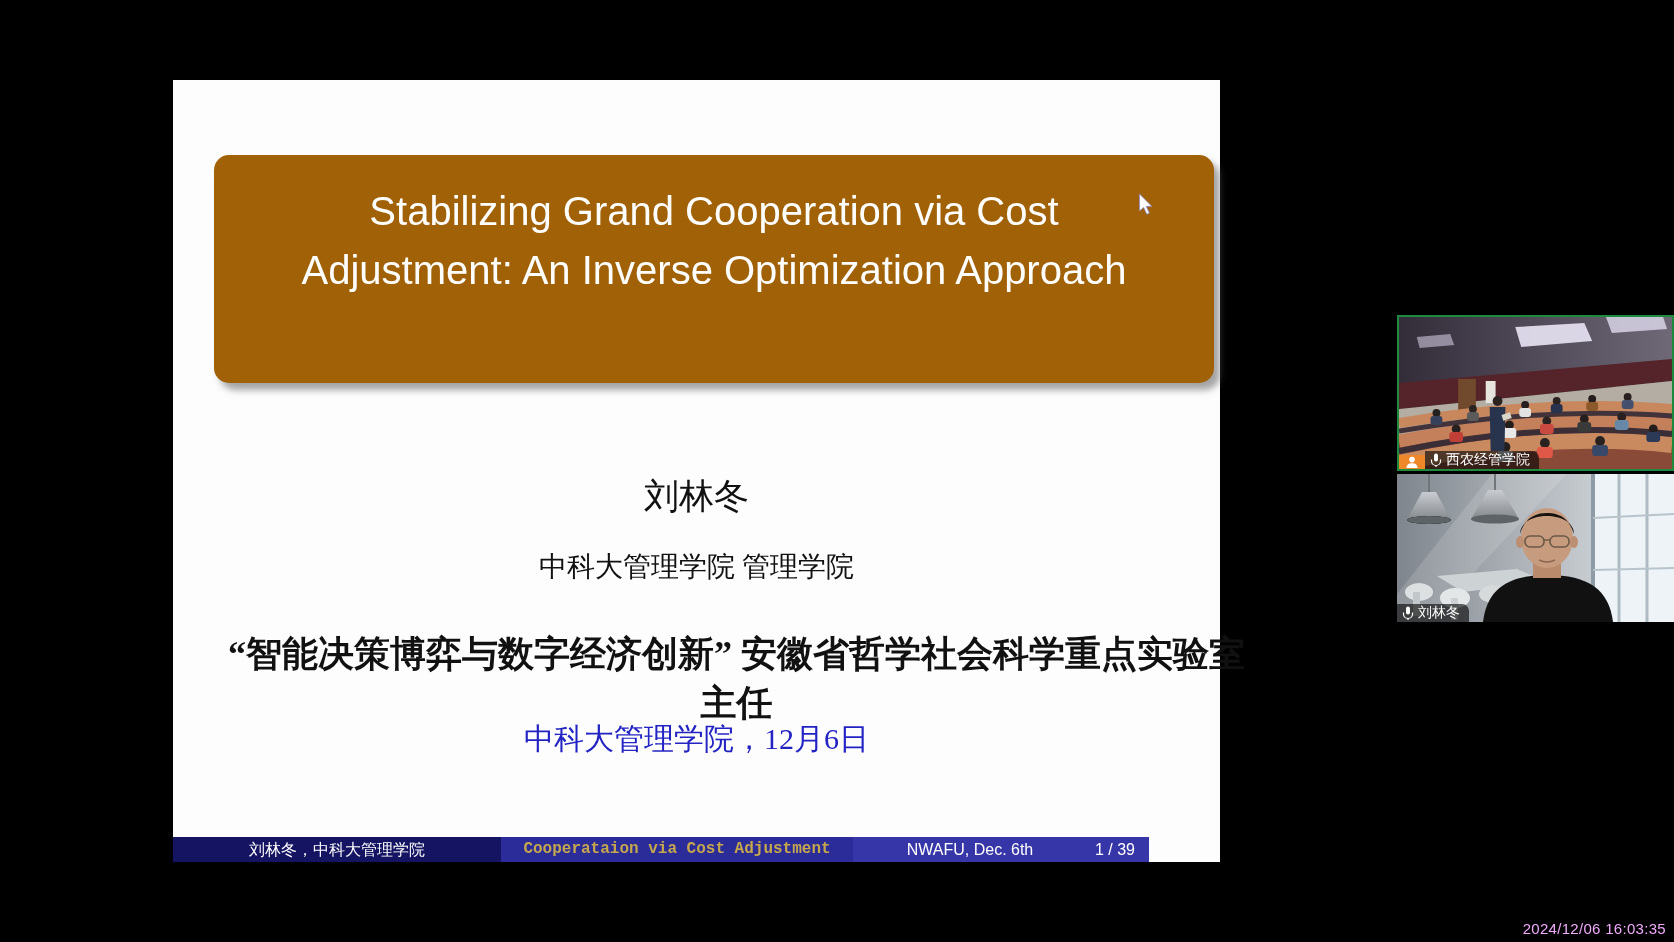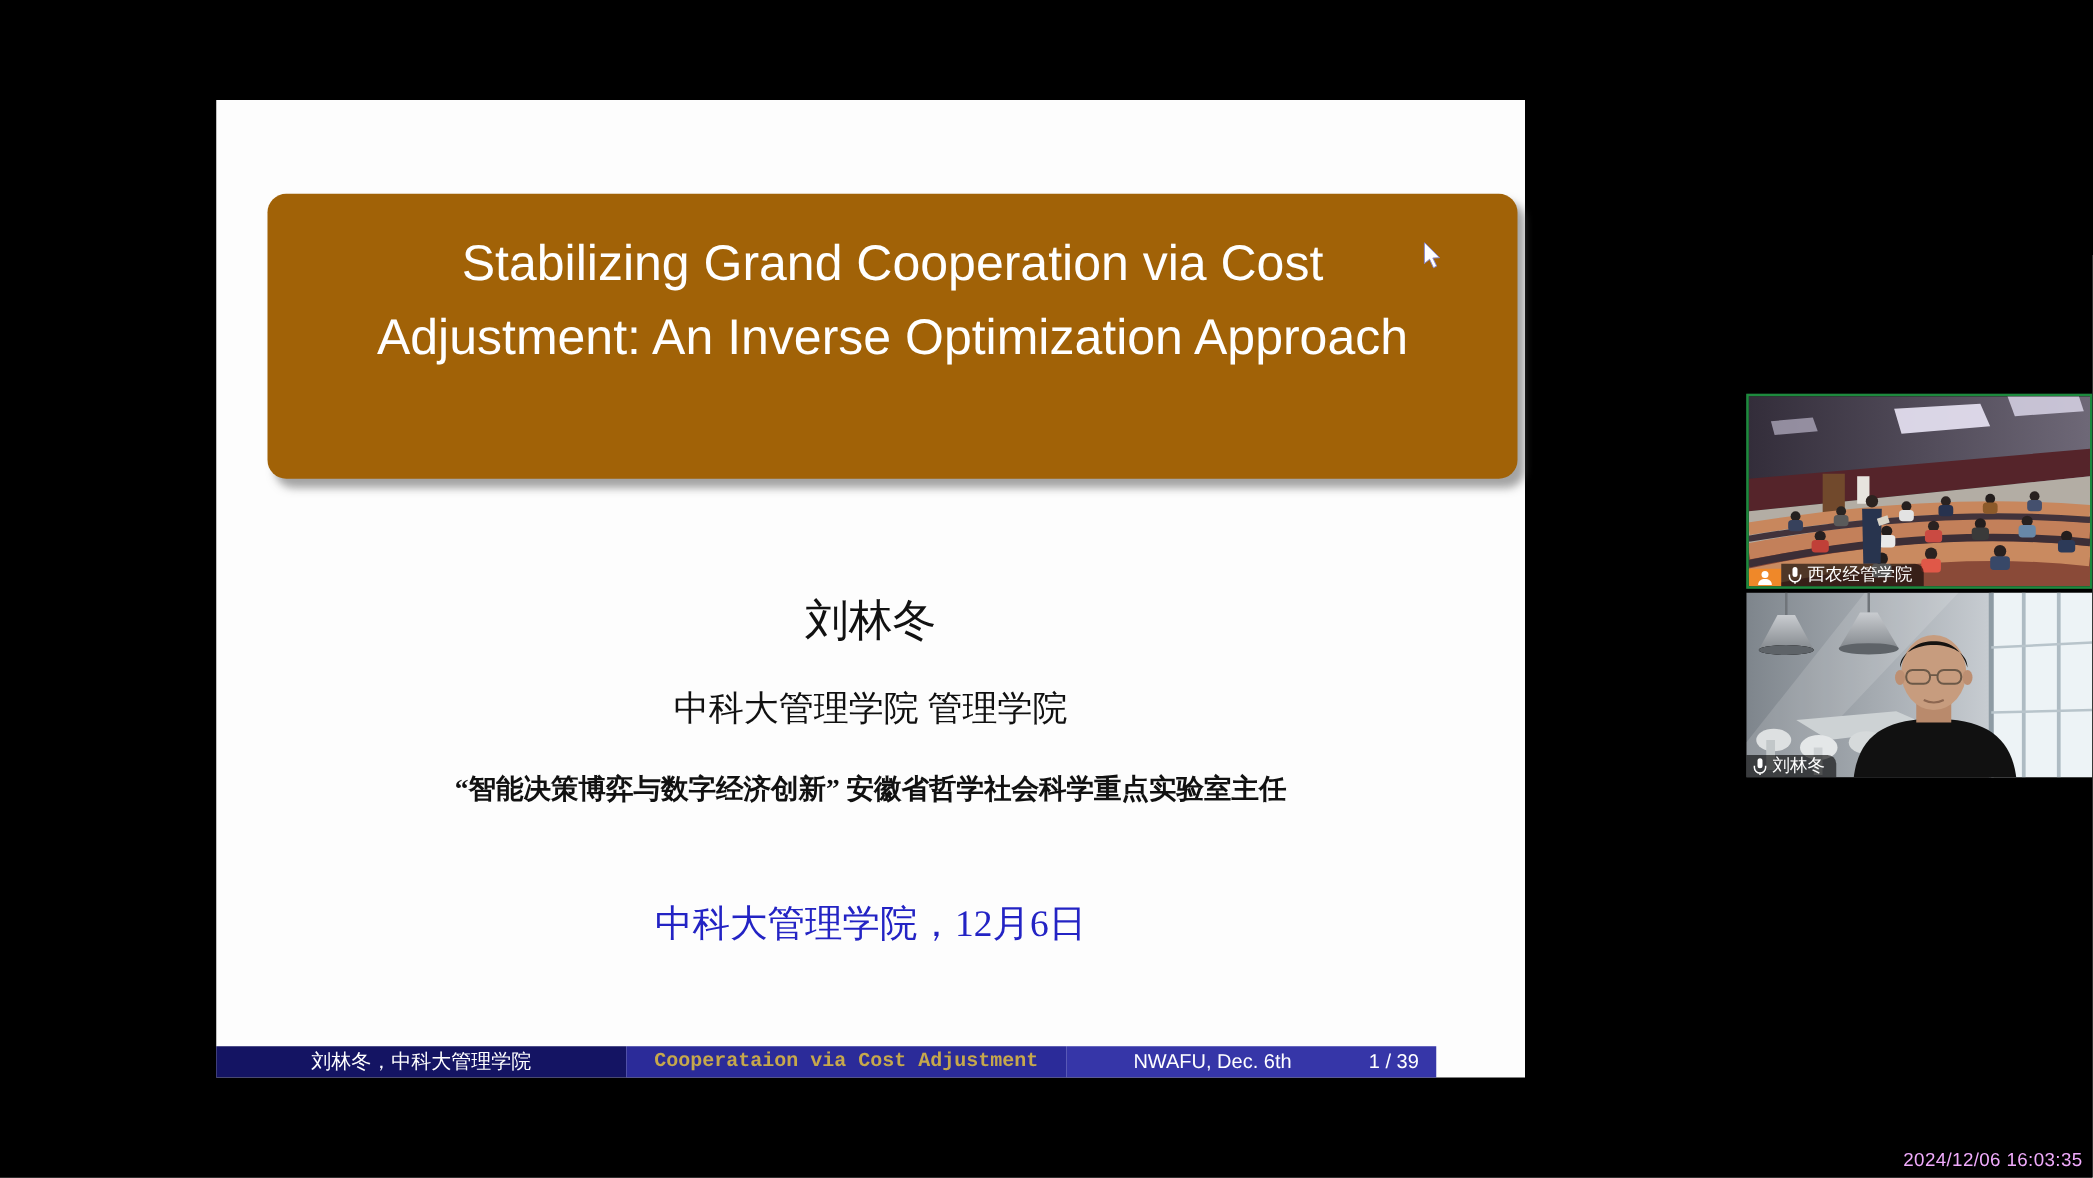--- a/index.html
+++ b/index.html
@@ -10,21 +10,21 @@
   .slide{position:absolute;left:173px;top:80px;width:1047px;height:782px;background:#fdfdfd;}
   .title-box{position:absolute;left:41px;top:75px;width:1000px;height:228px;
              background:#a16207;border-radius:15px;
              box-shadow:6px 7px 7px rgba(90,90,90,.55);}
   .title-text{padding-top:27px;text-align:center;color:#ffffff;font-size:40px;
               line-height:59px;font-family:"Liberation Sans",sans-serif;font-weight:400;}
   .slide-line{position:absolute;left:0;width:100%;text-align:center;color:#111;
               font-family:"Liberation Serif",serif;}
   .author{top:393px;font-size:35px;}
   .affiliation{top:468px;font-size:28px;}
-  .position-line{top:536px;font-size:22px;font-weight:700;}
+  .position-line{top:550px;font-size:36px;font-weight:700;padding-left:40px;}
   .venue-line{top:639px;font-size:30px;color:#2323c4;}
 
   
   .footer{position:absolute;left:0;bottom:0;width:100%;height:25px;display:flex;}
   .footer .seg{height:25px;line-height:25px;font-size:16px;white-space:nowrap;}
   .seg-left{width:328px;background:#141463;color:#fff;text-align:center;}
   .seg-mid{width:352px;background:#2b2b99;color:#c6a84c;font-weight:700;text-align:center;
            font-family:Liberation Mono, monospace;}
   .seg-right{width:296px;background:#3636a8;color:#fff;position:relative;}
   .seg-right .venue-short{position:absolute;left:0;right:62px;text-align:center;}

